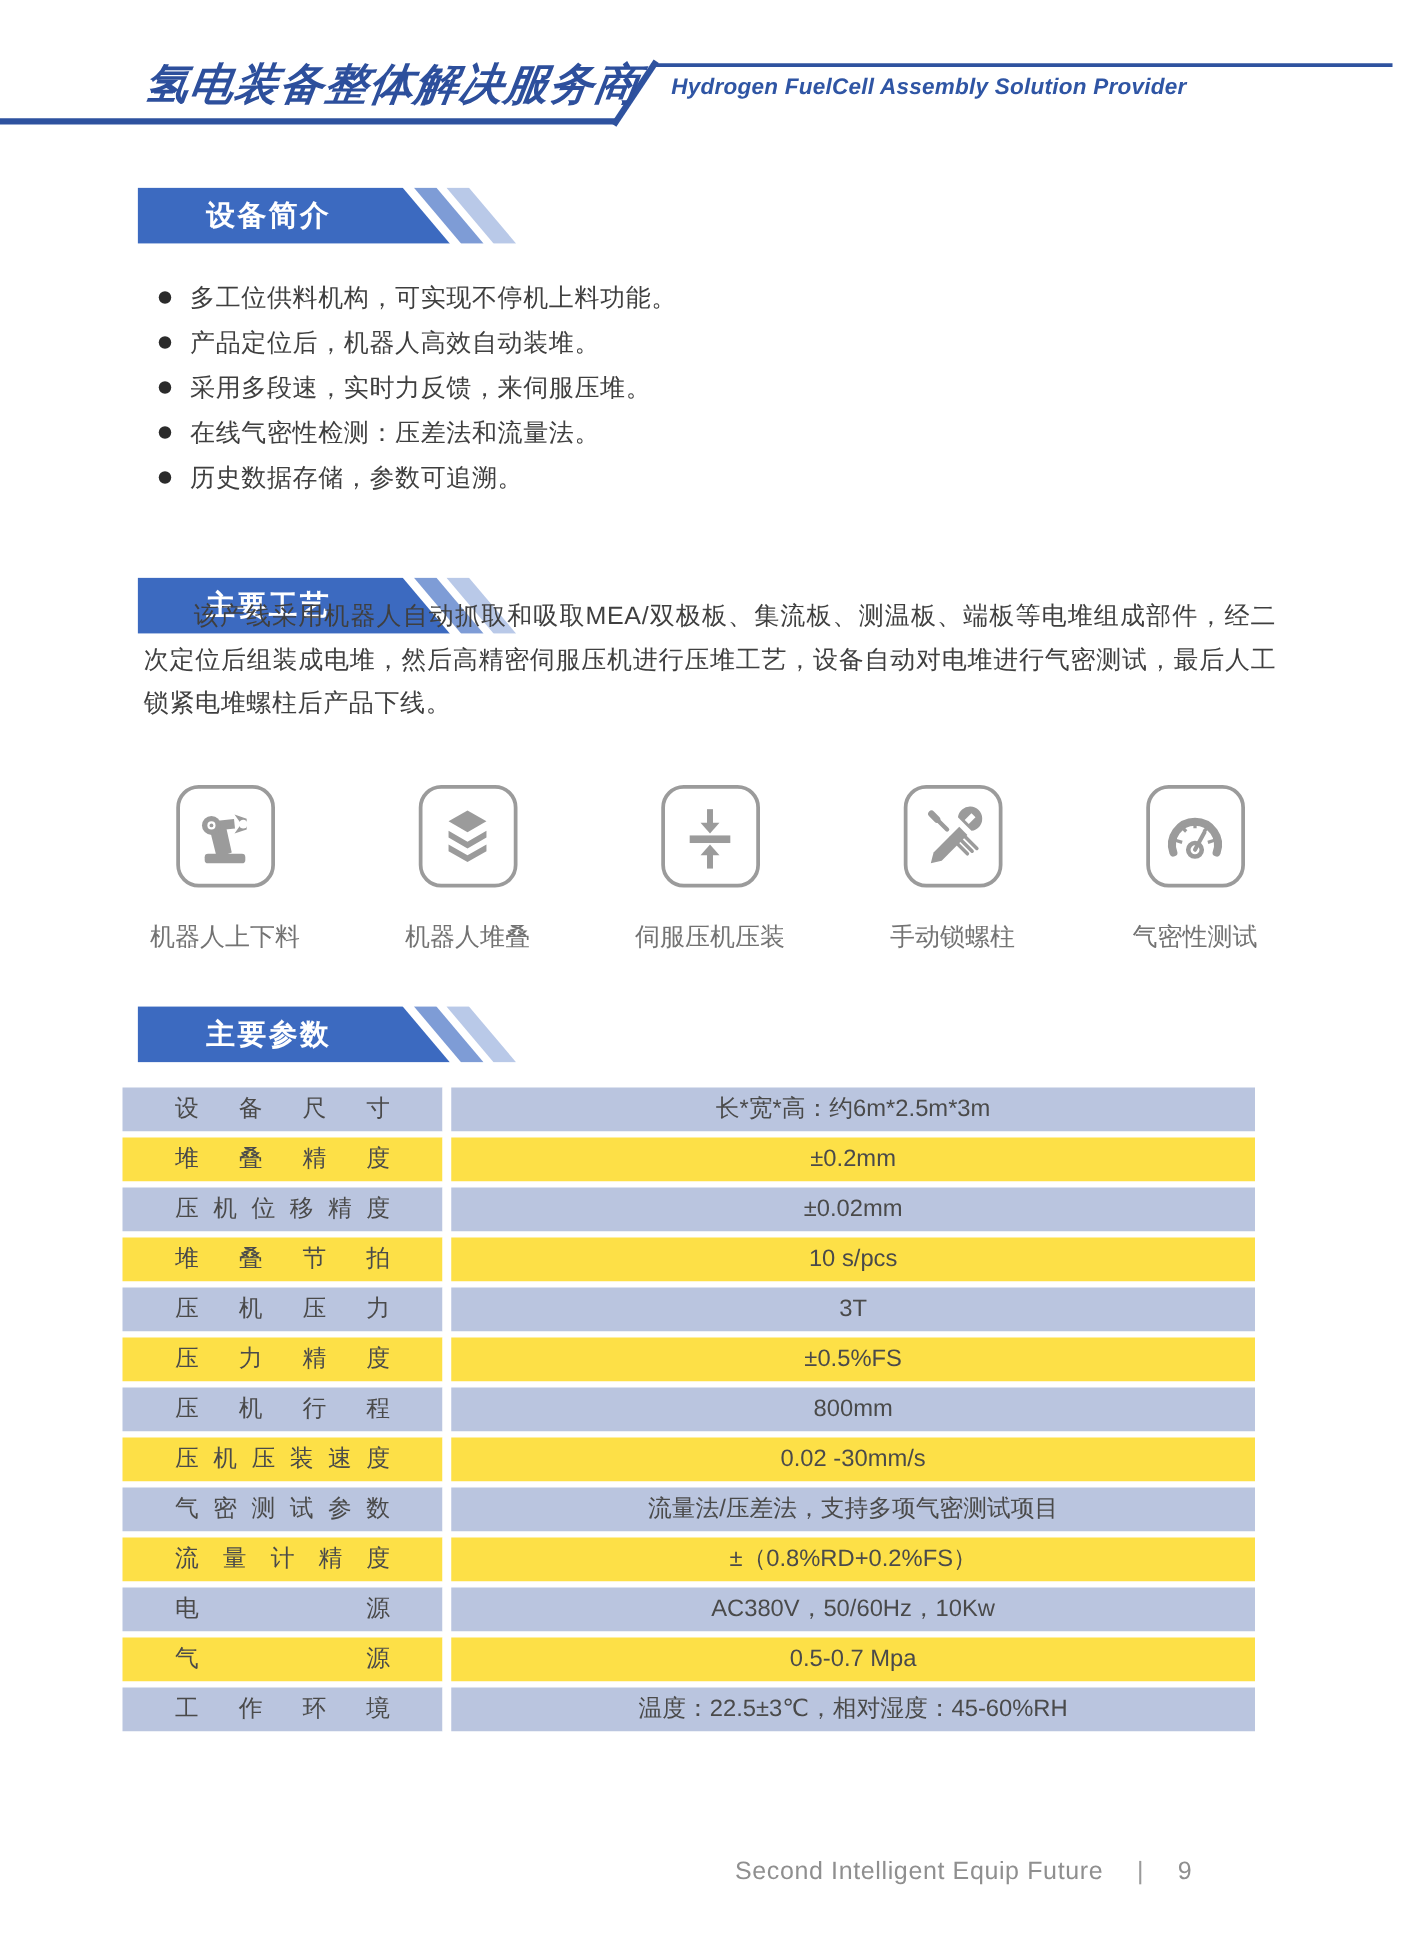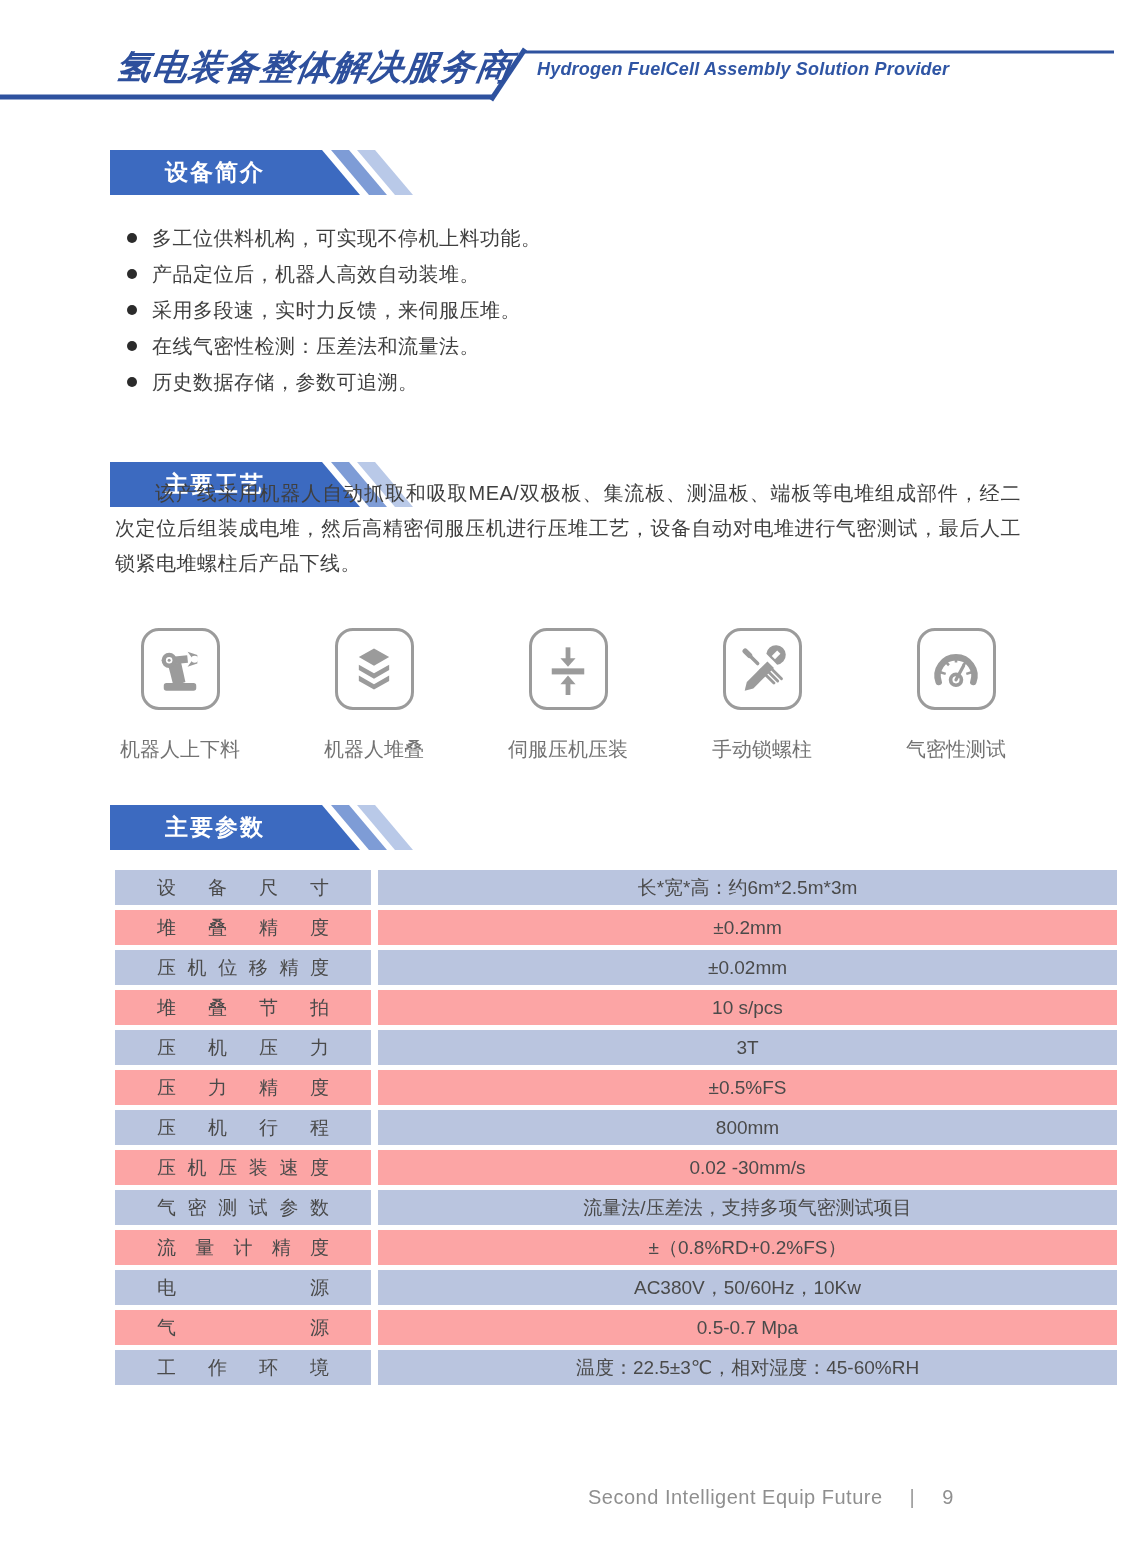--- a/index.html
+++ b/index.html
@@ -44,28 +44,28 @@
   }
 
   
   .steps { position:absolute; left:115px; top:628px; width:906px; display:flex; justify-content:space-between; }
   .step { width:130px; display:flex; flex-direction:column; align-items:center; }
   .step-box { width:79px; height:82px; border:3px solid #9b9b9b; border-radius:18px;
     display:flex; align-items:center; justify-content:center; background:#ffffff; }
   .step-label { margin-top:26px; font-size:20px; color:#737373; white-space:nowrap; }
 
   
-  .param-table { position:absolute; left:115px; top:870px; width:1002px; }
+  .param-table { position:absolute; left:98px; top:870px; width:906px; }
   .t-row { display:flex; height:35px; margin-bottom:5px; }
   .t-label { width:256px; font-size:19px; color:#4a4a4a; line-height:35px;
     padding:0 42px; text-align:justify; text-align-last:justify; }
   .t-gap { width:7px; background:#ffffff; }
   .t-value { flex:1; font-size:19px; color:#4a4a4a; line-height:35px; text-align:center; }
   .t-row.dark .t-label, .t-row.dark .t-value { background:#bac5df; }
-  .t-row.light .t-label, .t-row.light .t-value { background:#fca5a5; }
+  .t-row.light .t-label, .t-row.light .t-value { background:#fde047; }
 
   
   .footer { position:absolute; left:588px; top:1486px; display:flex; align-items:center;
     color:#8f8f8f; font-size:20px; letter-spacing:0.5px; }
   .footer .f-divider { margin:0 27px; color:#9a9a9a; }
   .footer .f-page { color:#8f8f8f; }
 
   .icon-svg { display:block; }
 </style>
 </head>

